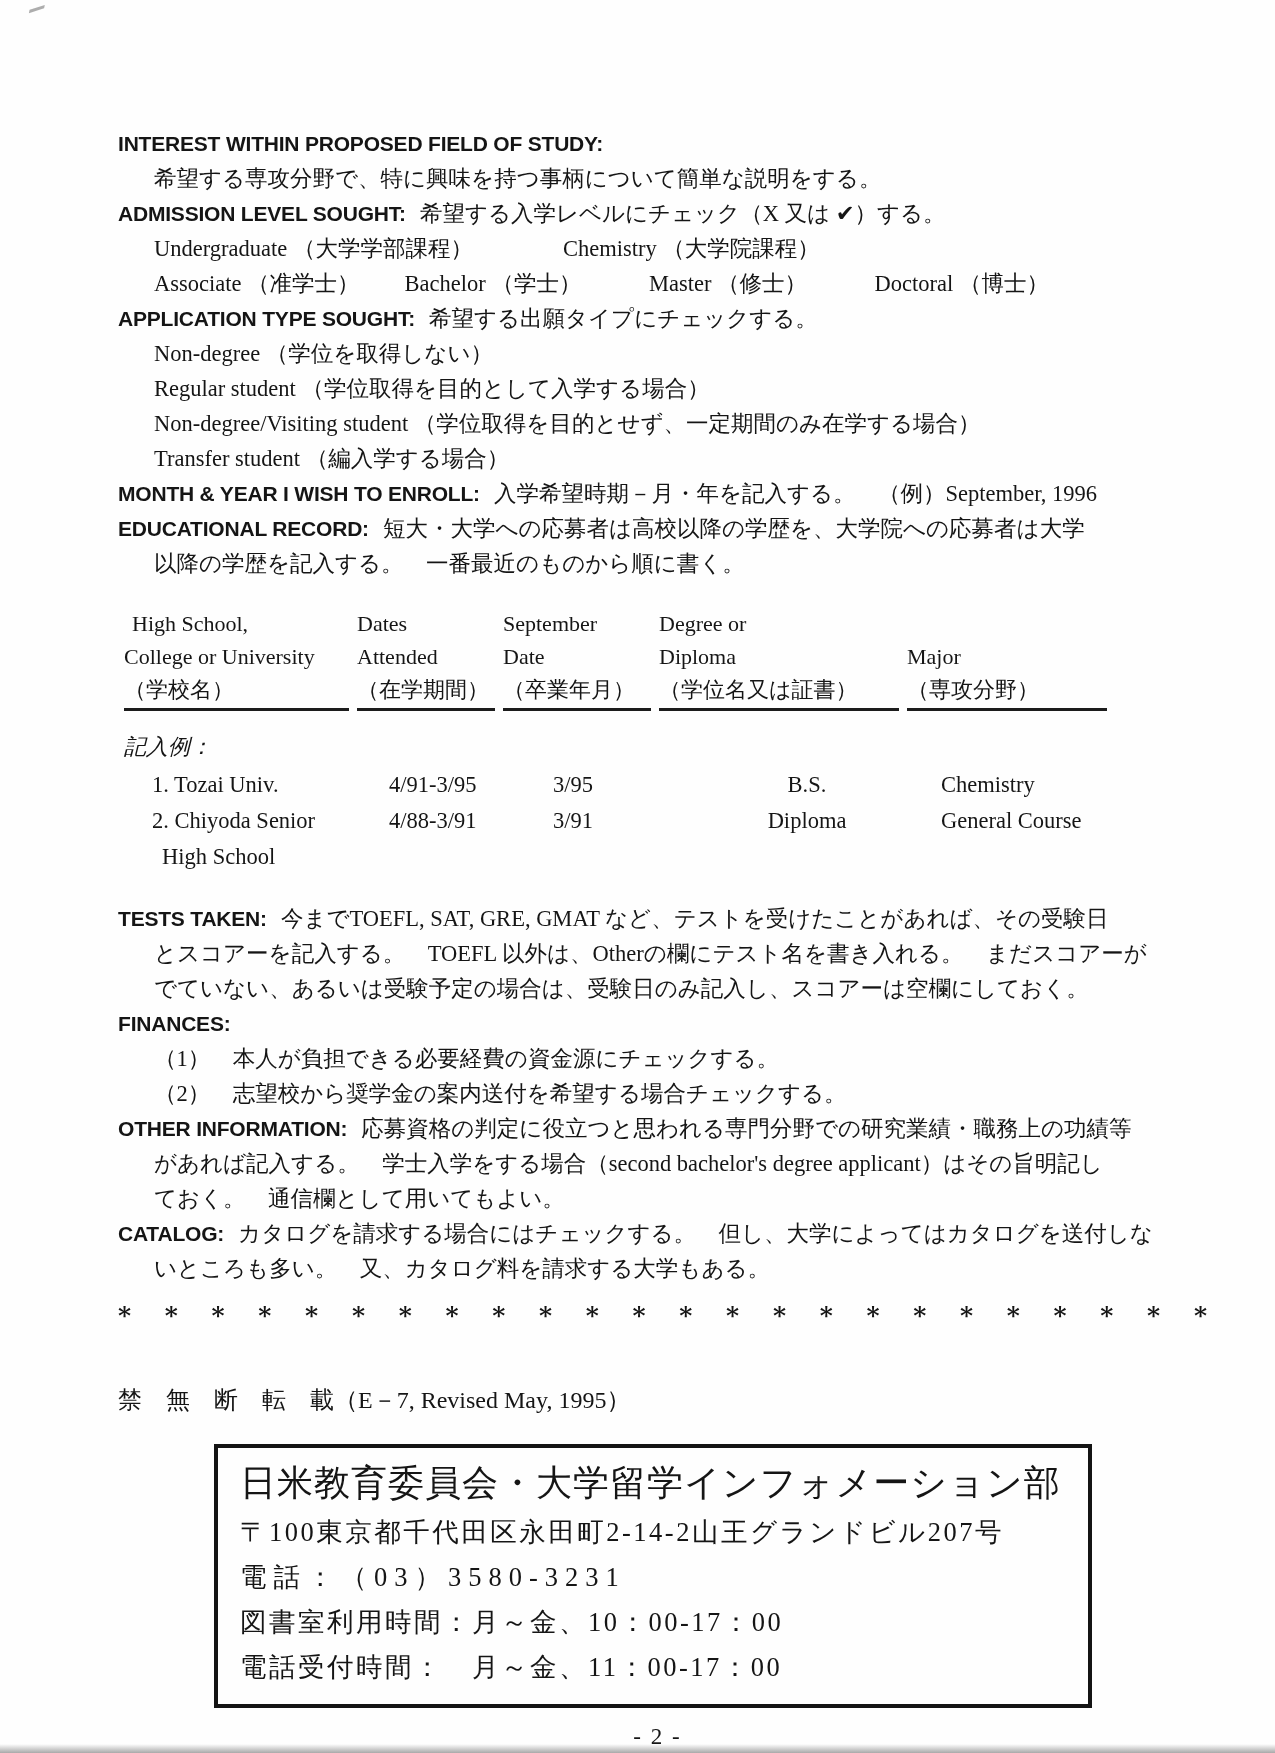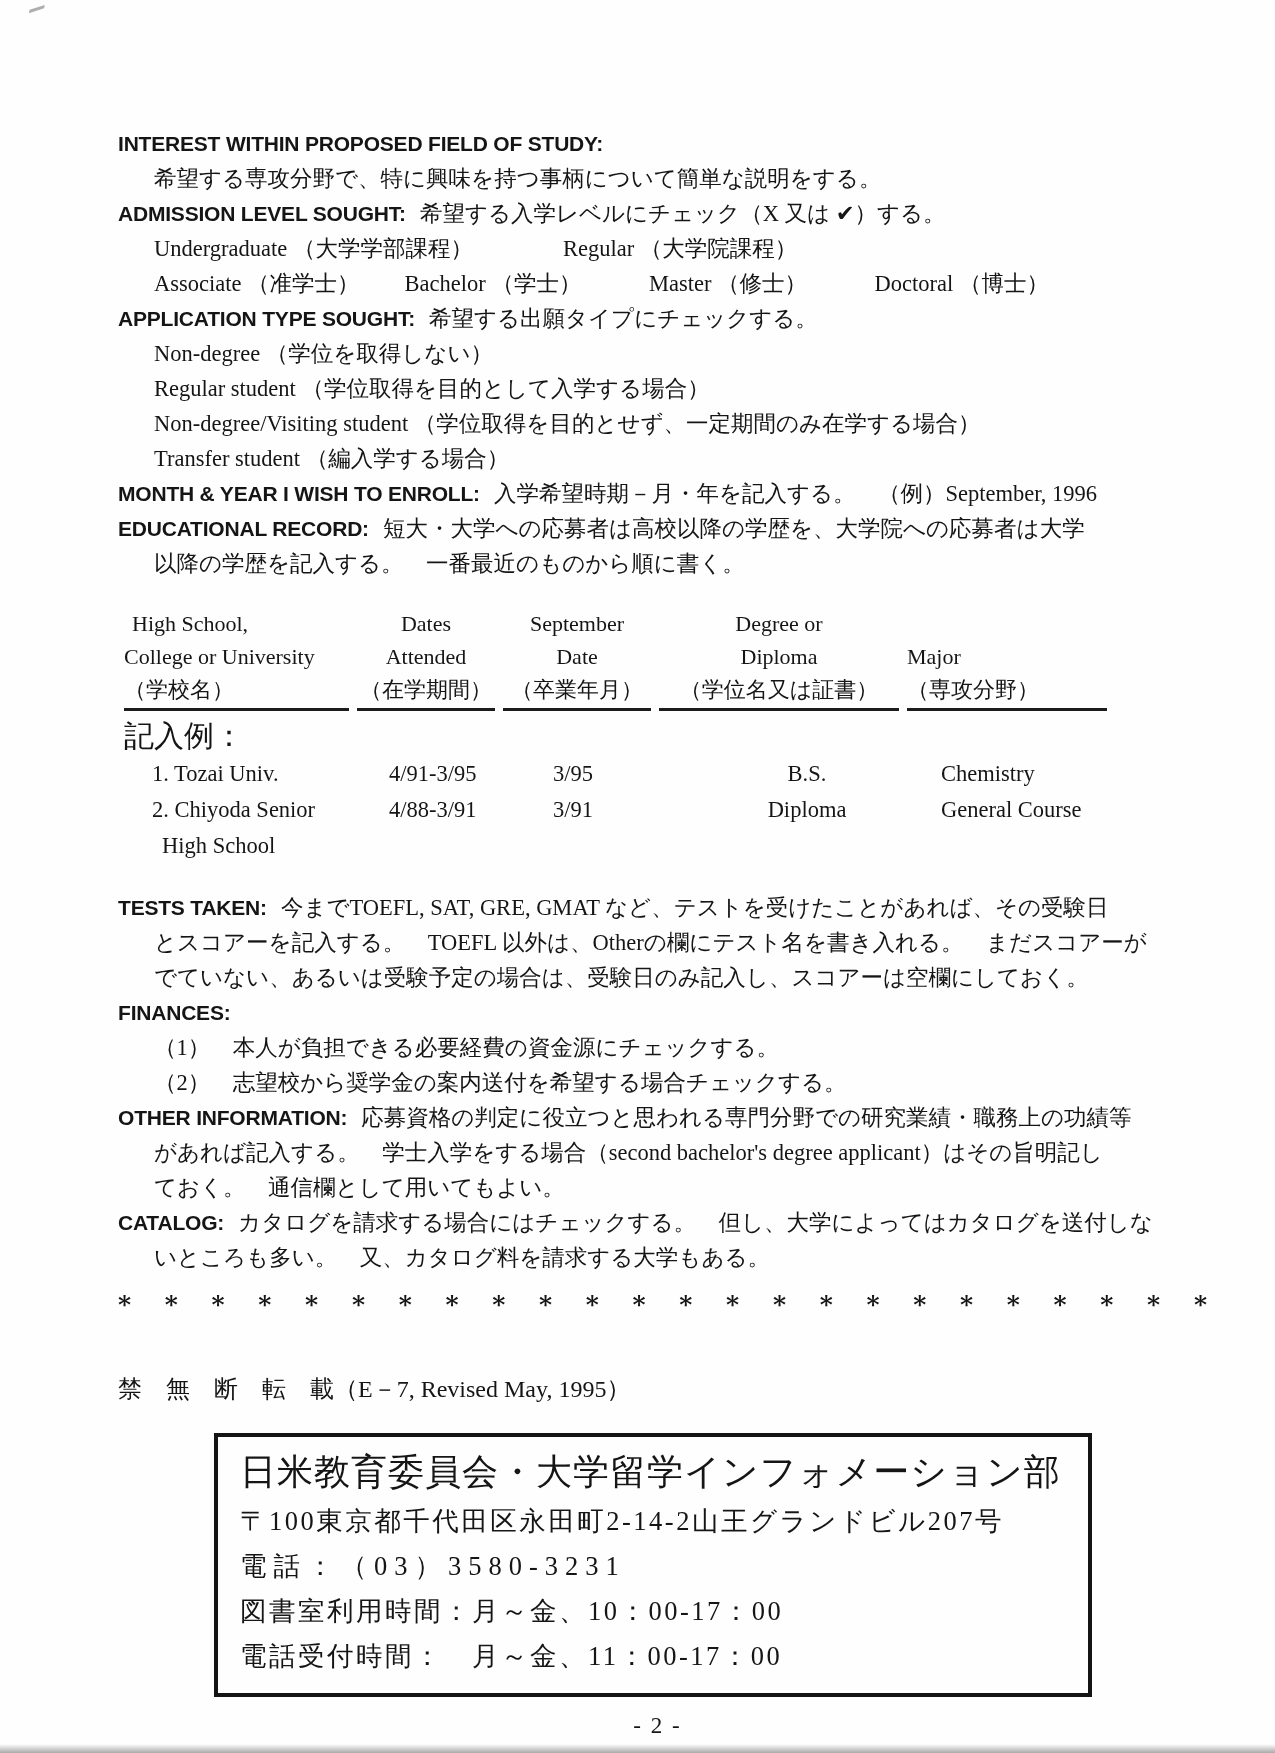--- a/index.html
+++ b/index.html
@@ -22,27 +22,27 @@
   .lbl:not(:empty) { margin-right:14px; }
   .txt { font-size:22.5px; }
 
   
   .edu-table { margin:26px 0 26px 6px; }
   .t-grid {
     display:grid;
     grid-template-columns:225px 138px 148px 240px 200px;
     column-gap:8px;
   }
-  .th { font-size:22px; line-height:33px; text-align:center;
+  .th { font-size:22px; line-height:33px; text-align:left;
         border-bottom:3px solid #1c1c1c; padding-bottom:2px; }
   .th.left { text-align:left; }
   .th .h1 { padding-left:14px; min-height:33px; }
   .th.left .h1 { padding-left:8px; }
   .th div { min-height:33px; }
-  .example-label { font-size:30px; line-height:40px; padding-top:5px; }
+  .example-label { font-size:22px; line-height:40px; padding-top:16px;font-style:italic; }
   .t-row { font-size:22.5px; line-height:36px;margin-left:28px; }
   .t-row .c { white-space:pre; }
   .c-dates { padding-left:4px; }
   .c-grad  { padding-left:22px; }
   .c-degree{ text-align:center; }
   .c-major { padding-left:6px; }
   .row-cont { padding-left:38px; font-size:22.5px; line-height:36px; }
 
   .asterisks {
     margin-top:10px;
@@ -80,21 +80,21 @@
 </head>
 <body>
 
 <div class="scan-artifact"></div>
 
 <div class="page">
 
   <div class="line"><span class="lbl">INTEREST WITHIN PROPOSED FIELD OF STUDY:</span><span class="txt"></span></div>
   <div class="line ind"><span class="lbl"></span><span class="txt">希望する専攻分野で、特に興味を持つ事柄について簡単な説明をする。</span></div>
   <div class="line"><span class="lbl">ADMISSION LEVEL SOUGHT:</span><span class="txt">希望する入学レベルにチェック（X 又は ✔）する。</span></div>
-  <div class="line ind"><span class="lbl"></span><span class="txt">Undergraduate （大学学部課程）　　　　Regular （大学院課程）</span></div>
+  <div class="line ind"><span class="lbl"></span><span class="txt">Undergraduate （大学学部課程）　　　　Chemistry （大学院課程）</span></div>
   <div class="line ind"><span class="lbl"></span><span class="txt">Associate （准学士）　　Bachelor （学士）　　　Master （修士）　　　Doctoral （博士）</span></div>
   <div class="line"><span class="lbl">APPLICATION TYPE SOUGHT:</span><span class="txt">希望する出願タイプにチェックする。</span></div>
   <div class="line ind"><span class="lbl"></span><span class="txt">Non-degree （学位を取得しない）</span></div>
   <div class="line ind"><span class="lbl"></span><span class="txt">Regular student （学位取得を目的として入学する場合）</span></div>
   <div class="line ind"><span class="lbl"></span><span class="txt">Non-degree/Visiting student （学位取得を目的とせず、一定期間のみ在学する場合）</span></div>
   <div class="line ind"><span class="lbl"></span><span class="txt">Transfer student （編入学する場合）</span></div>
   <div class="line"><span class="lbl">MONTH &amp; YEAR I WISH TO ENROLL:</span><span class="txt">入学希望時期－月・年を記入する。　（例）September, 1996</span></div>
   <div class="line"><span class="lbl">EDUCATIONAL RECORD:</span><span class="txt">短大・大学への応募者は高校以降の学歴を、大学院への応募者は大学</span></div>
   <div class="line ind"><span class="lbl"></span><span class="txt">以降の学歴を記入する。　一番最近のものから順に書く。</span></div>
 

